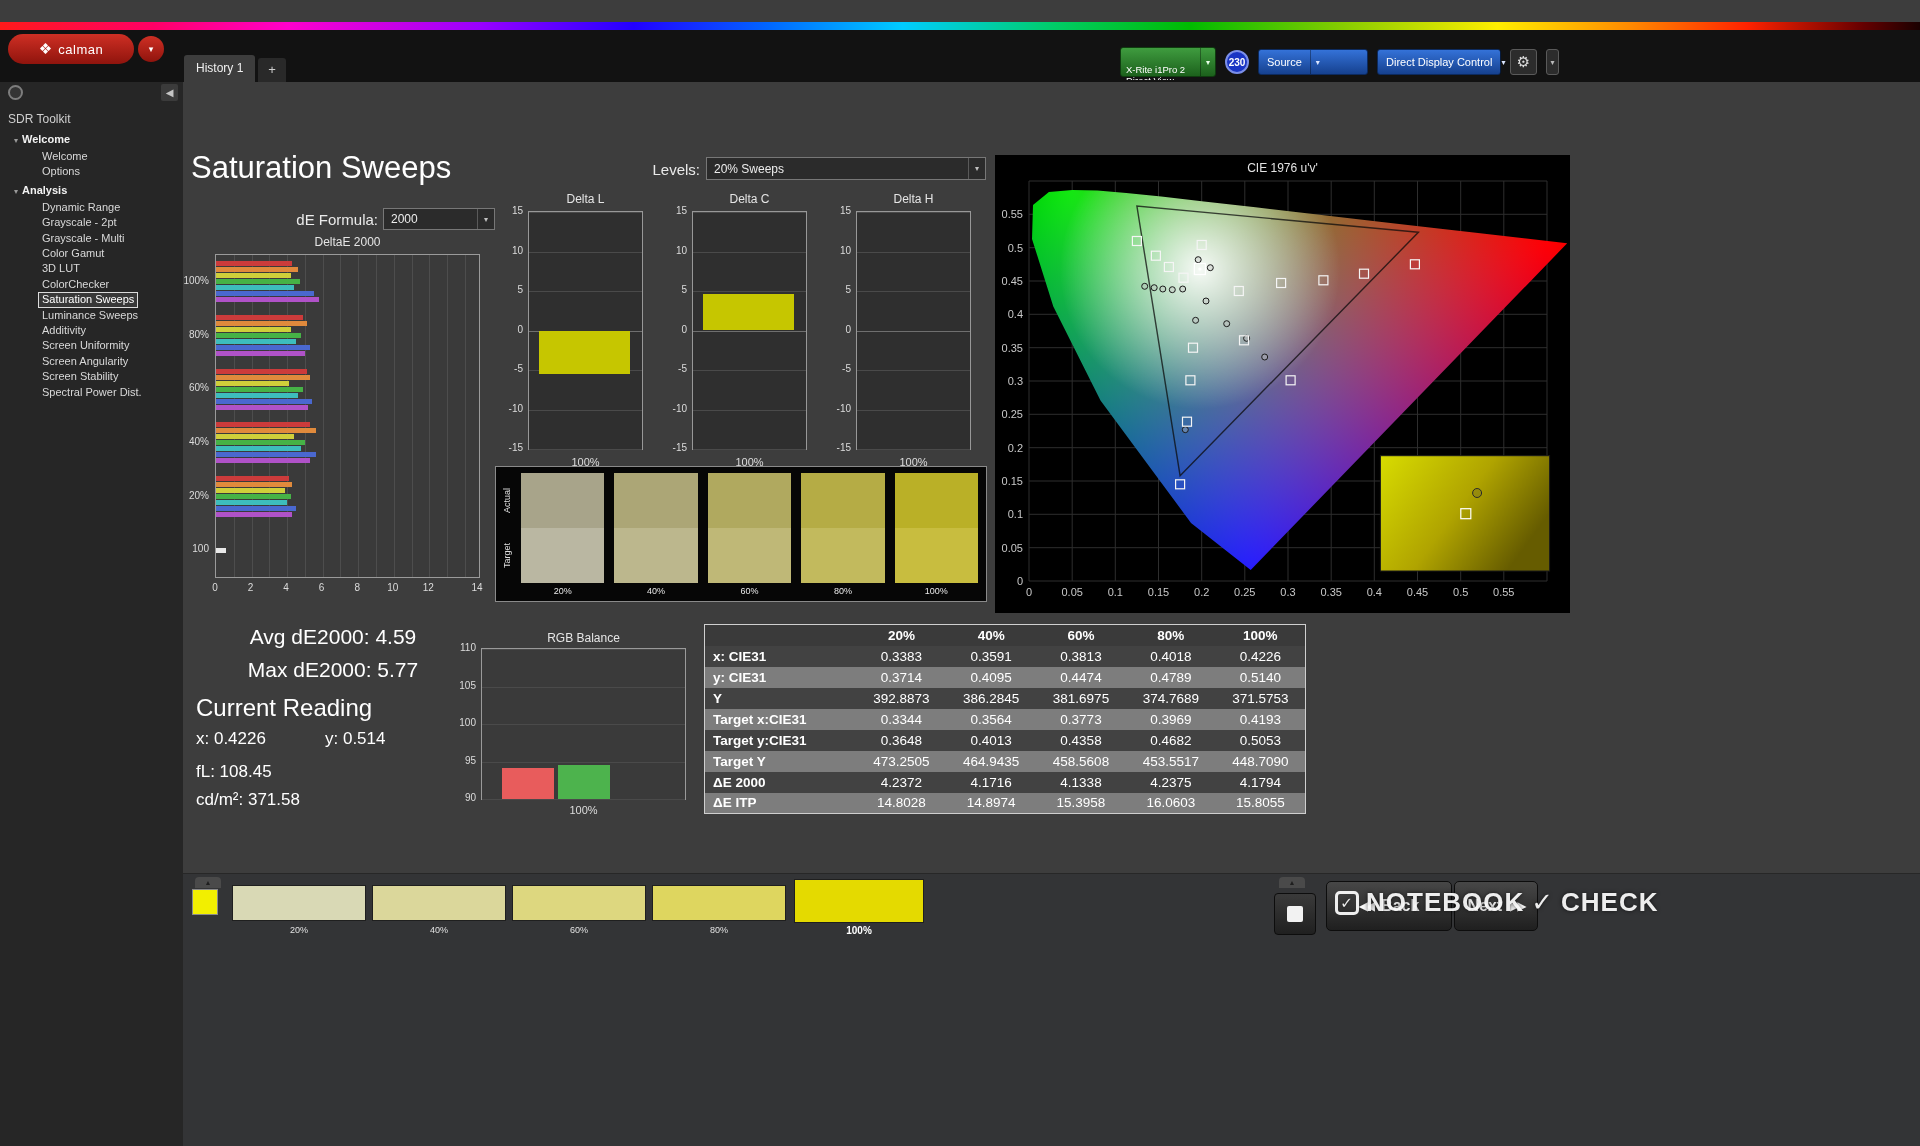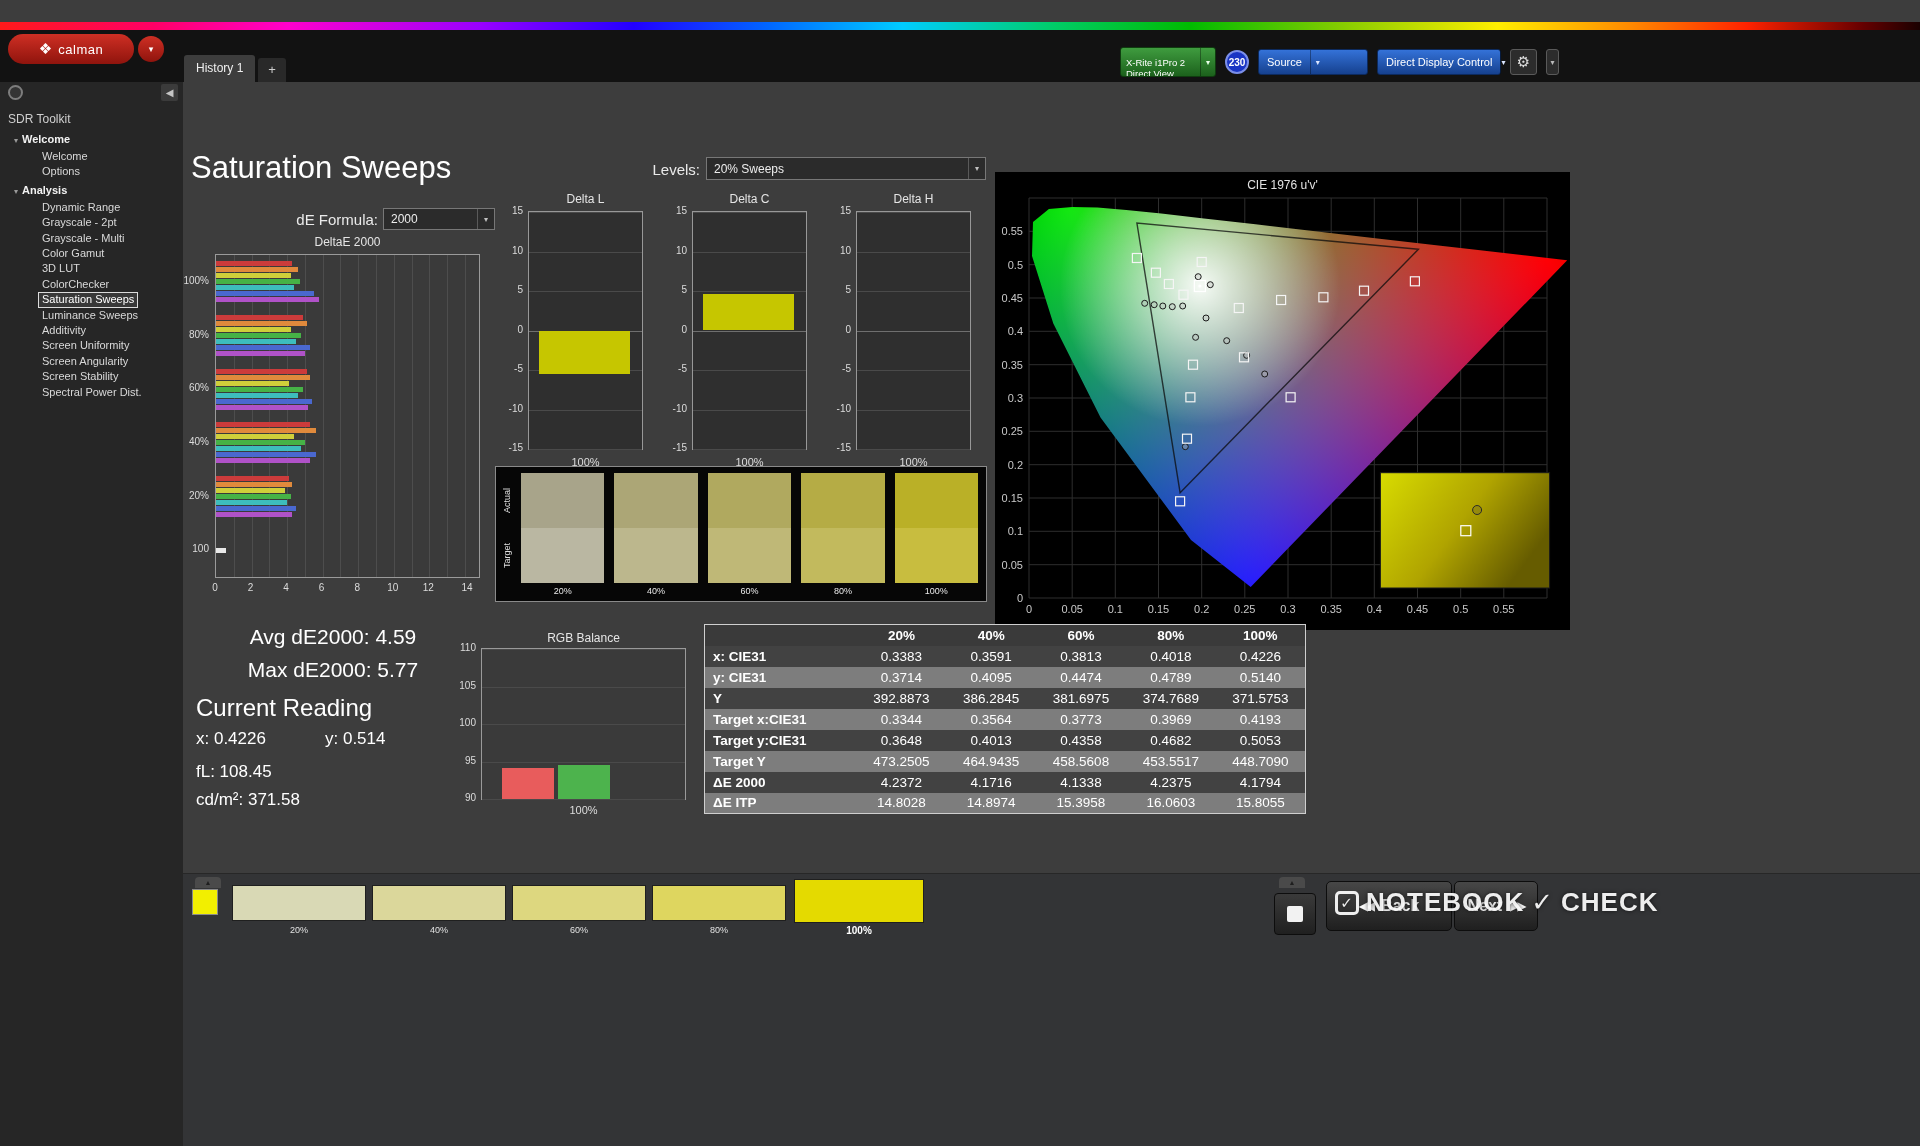--- a/index.html
+++ b/index.html
@@ -25,21 +25,21 @@
 .logo-glyph{font-size:15px;}
 .logo-text{font-size:13px;font-weight:normal;letter-spacing:.5px;}
 .logo-circle{width:26px;height:26px;margin-left:4px;border-radius:50%;background:linear-gradient(#cf2f24,#8f140d);
   display:flex;align-items:center;justify-content:center;color:#fff;font-size:9px;cursor:pointer;}
 .tabstrip{position:absolute;left:184px;bottom:0;display:flex;align-items:flex-end;gap:3px;}
 .tab{background:#3d3d3d;color:#f0f0f0;font-size:12px;padding:6px 12px 7px;border-radius:3px 3px 0 0;cursor:pointer;}
 .tab.addtab{background:#292929;color:#cfcfcf;padding:4px 10px 5px;font-size:13px;}
 .top-controls{position:absolute;left:1120px;bottom:5px;display:flex;align-items:center;gap:9px;}
 .meter-box{width:96px;height:30px;background:linear-gradient(#3f9c3f,#1c611c);border:1px solid #0f3d0f;
   border-radius:3px;display:flex;align-items:stretch;color:#fff;cursor:pointer;}
-.meter-lines{flex:1;padding:9px 5px;font-size:9.5px;line-height:1.2;white-space:nowrap;overflow:hidden;}
+.meter-lines{flex:1;padding:16px 5px;font-size:9.5px;line-height:1.2;white-space:nowrap;overflow:hidden;}
 .dd-seg{width:15px;display:flex;align-items:center;justify-content:center;font-size:8px;color:#e8ffe8;
   border-left:1px solid rgba(0,0,0,.35);}
 .badge{width:24px;height:24px;border-radius:50%;background:#1a35c4;border:2px solid #7b8fe8;color:#fff;
   font-size:10px;display:flex;align-items:center;justify-content:center;font-weight:bold;}
 .blue-box{height:26px;background:linear-gradient(#3472d8,#16418f);border:1px solid #0c2a5e;border-radius:3px;
   display:flex;align-items:stretch;color:#fff;font-size:11px;cursor:pointer;}
 .blue-box .bb-label{display:flex;align-items:center;padding:0 8px;white-space:nowrap;}
 .blue-box .dd-seg{border-left:1px solid rgba(0,0,0,.35);color:#dbe6ff;}
 .blue-box.w1{width:110px;}
 .blue-box.w2{width:124px;}
@@ -99,21 +99,21 @@
 #swatch-panel{position:absolute;left:312px;top:384px;width:492px;height:136px;background:#060606;
   border:1px solid #8a8a8a;display:flex;padding:6px 8px 4px 4px;gap:8px;}
 #swatch-rowlabels{width:13px;display:flex;flex-direction:column;justify-content:space-around;align-items:center;
   padding-bottom:14px;}
 .rot{writing-mode:vertical-rl;transform:rotate(180deg);font-size:9px;color:#e0e0e0;}
 #swatch-cols{flex:1;display:flex;gap:10px;}
 .sw-col{flex:1;display:flex;flex-direction:column;}
 .sw-half{flex:1;}
 .sw-lbl{height:14px;text-align:center;font-size:9px;color:#e8e8e8;padding-top:3px;}
 
-#cie-panel{position:absolute;left:812px;top:90px;width:575px;height:458px;background:#000;}
+#cie-panel{position:absolute;left:812px;top:73px;width:575px;height:458px;background:#000;}
 #cie-title{position:absolute;top:6px;width:100%;text-align:center;font-size:12px;color:#e2e2e2;}
 #cie-svg-wrap{position:absolute;left:0;top:24px;}
 .cie-tick{font-size:11px;fill:#c8c8c8;}
 
 #avg-stats{position:absolute;left:30px;top:538px;width:240px;text-align:center;font-size:21px;color:#fff;line-height:33px;}
 #current-reading{position:absolute;left:13px;top:612px;font-size:24px;color:#fff;}
 .cr{position:absolute;font-size:17px;color:#fff;}
 #cr-x{left:13px;top:647px;} #cr-y{left:142px;top:647px;} #cr-fl{left:13px;top:680px;} #cr-cd{left:13px;top:708px;}
 
 #rgb-title{left:298px;top:549px;width:205px;}
@@ -306,21 +306,21 @@
         <div class="hbar" style="top: 292.7px; width: 9.8px; background: rgb(232, 232, 232);"></div>
       </div>
     <div id="deltae2000-xlabels">
         <div class="xtick" style="left: -9px;">0</div>
         <div class="xtick" style="left: 26.5px;">2</div>
         <div class="xtick" style="left: 62.1px;">4</div>
         <div class="xtick" style="left: 97.6px;">6</div>
         <div class="xtick" style="left: 133.2px;">8</div>
         <div class="xtick" style="left: 168.7px;">10</div>
         <div class="xtick" style="left: 204.2px;">12</div>
-        <div class="xtick" style="left: 243px;">14</div>
+        <div class="xtick" style="left: 253px;">14</div>
       </div>
 
     <div class="small-title" id="delta-l-title">Delta L</div>
     <div class="small-ticks" id="delta-l-ticks">
         <div class="ytick2" style="top: -6px;">15</div>
         <div class="ytick2" style="top: 33.5px;">10</div>
         <div class="ytick2" style="top: 73px;">5</div>
         <div class="ytick2" style="top: 112.5px;">0</div>
         <div class="ytick2" style="top: 152px;">-5</div>
         <div class="ytick2" style="top: 191.5px;">-10</div>

